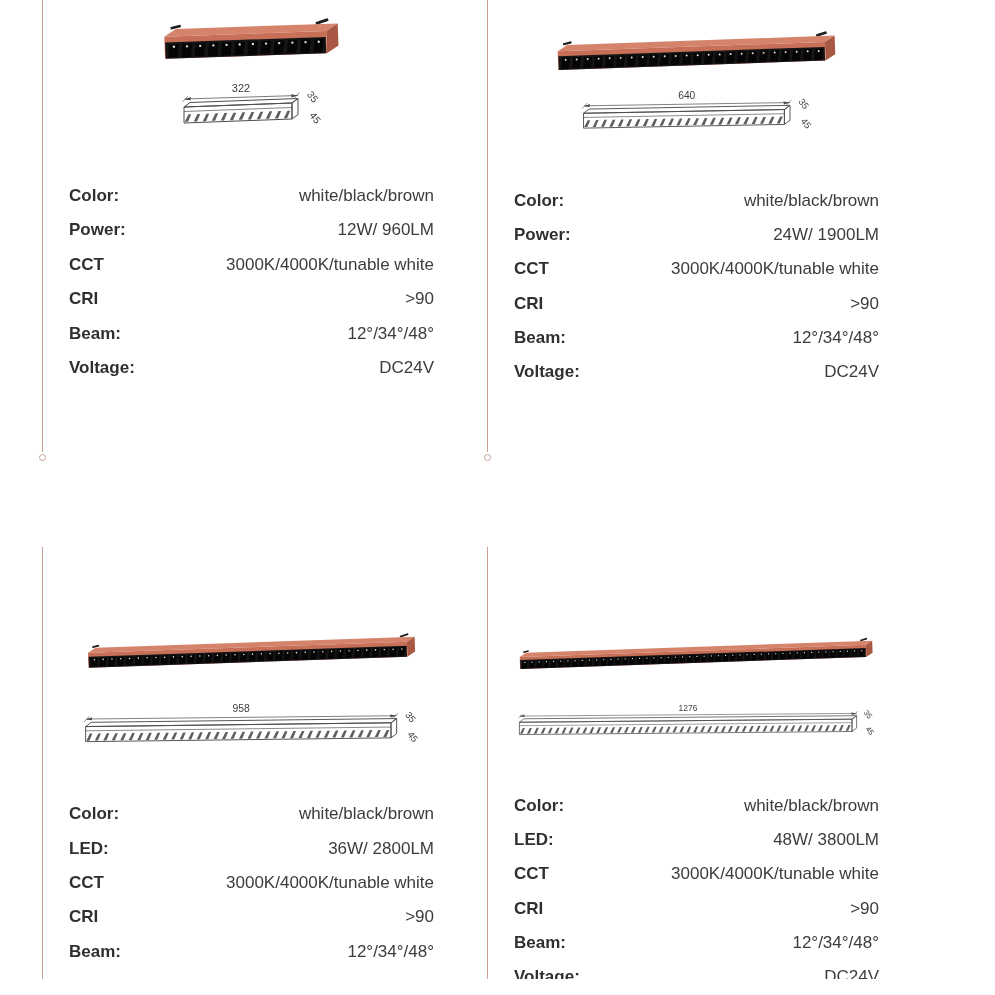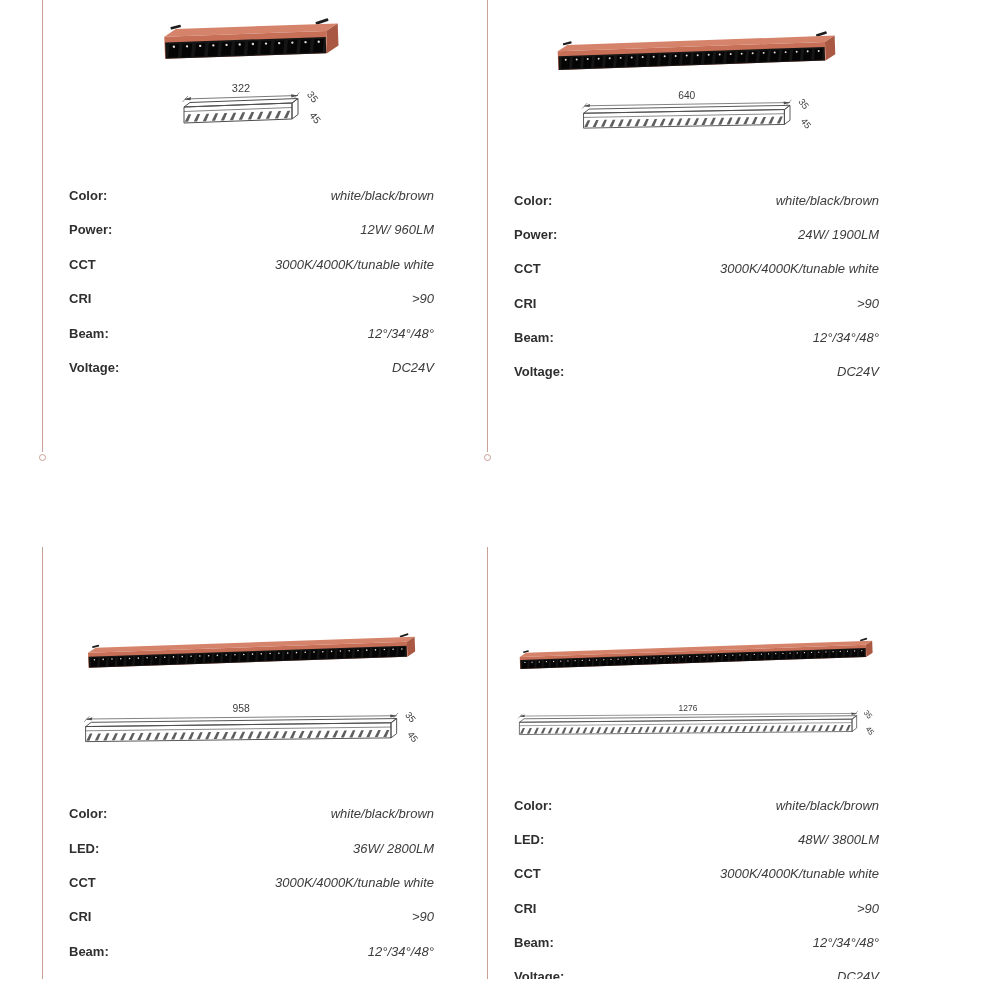--- a/index.html
+++ b/index.html
@@ -26,24 +26,24 @@
   .card-2 .drawing-wrap,.card-3 .drawing-wrap{margin-top:34px;}
   .card-0 .photo{width:196px;} .card-1 .photo{width:296px;}
   .card-2 .photo{width:342px;} .card-3 .photo{width:372px;}
   .card-0 .drawing{width:150px;} .card-1 .drawing{width:240px;}
   .card-2 .drawing{width:345px;} .card-3 .drawing{width:402px;}
   svg{display:block;overflow:visible;}
   svg text{font-family:"Liberation Sans",sans-serif;fill:#3d3d3d;}
   
   dl.specs{margin:56px 0 0 0;padding:0;}
   .spec-row{display:flex;justify-content:space-between;align-items:flex-start;
-            margin:0 0 18.4px 0;font-size:13px;line-height:16px;}
+            margin:0 0 18.4px 0;font-size:17px;line-height:16px;}
   .spec-row dt,.spec-row dd{margin:0;padding:0;}
   .spec-label{font-weight:700;color:#2f2f2f;}
-  .spec-value{font-weight:400;color:#3c3c3c;font-style:italic;}
+  .spec-value{font-weight:400;color:#3c3c3c;}
 </style>
 </head>
 <body>
 
 <div class="page">
 
   <div class="divider divider-top-left">
     <span class="divider-dot"></span>
   </div>
   <div class="divider divider-top-right">

